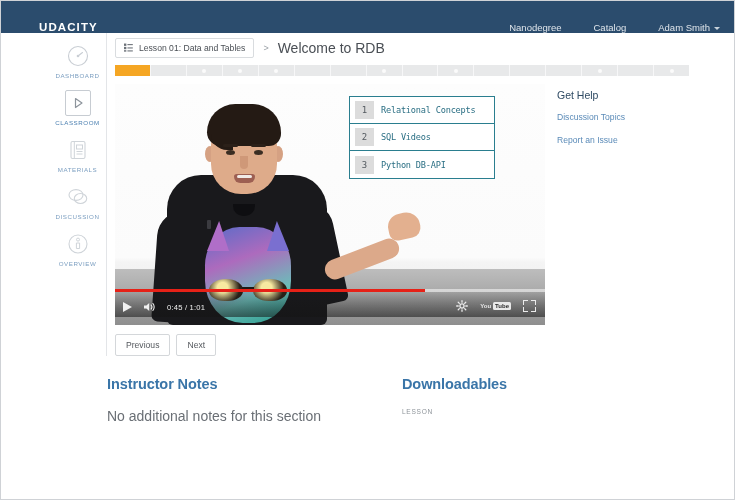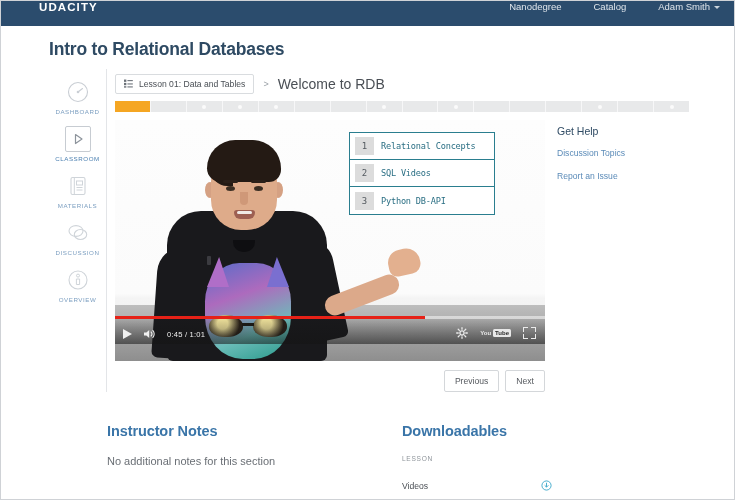--- a/index.html
+++ b/index.html
@@ -12,24 +12,24 @@
   .page {
     position: relative;
     width: 735px; height: 500px;
     background: #ffffff;
     border: 1px solid #cfd2d6;
     overflow: hidden;
   }
 
   
   .topnav {
-    height: 25px;
+    height: 32px;
     background: #2b4c6d;
     display: flex;
-    align-items: flex-start;
+    align-items: flex-end;
     padding: 0 14px 0 38px;
     color: #ffffff;
   }
   .brand {
     font-size: 11.5px;
     font-weight: bold;
     letter-spacing: 1.1px;
     color: #ffffff;
   }
   .topnav-right {
@@ -268,21 +268,21 @@
   .topic-label {
     margin-left: 7px;
     font-family: "DejaVu Sans Mono", monospace;
     font-size: 8.6px;
     color: #2b6f84;
     letter-spacing: -0.2px;
   }
 
   
   .player {
-    position: absolute; left: 0; right: 0; bottom: 17px;
+    position: absolute; left: 0; right: 0; bottom: 8px;
     height: 28px;
     background: linear-gradient(rgba(20,20,20,0.0), rgba(20,20,20,0.55));
   }
   .scrub {
     position: absolute; left: 0; right: 0; top: 0; height: 3px;
     background: rgba(230,230,230,0.75);
     cursor: pointer;
   }
   .scrub-played {
     position: absolute; left: 0; top: 0; height: 3px; width: 72%;
@@ -319,21 +319,21 @@
   }
   .fs { width: 13px; height: 12px; cursor: pointer; position: relative; }
   .fs i { position: absolute; width: 5px; height: 5px; border: 1.6px solid #ececec; }
   .fs i:nth-child(1){ left:0; top:0; border-right:none; border-bottom:none; }
   .fs i:nth-child(2){ right:0; top:0; border-left:none; border-bottom:none; }
   .fs i:nth-child(3){ left:0; bottom:0; border-right:none; border-top:none; }
   .fs i:nth-child(4){ right:0; bottom:0; border-left:none; border-top:none; }
 
   
   .navbtns {
-    display: flex; justify-content: flex-end; gap: 6px;
+    display: flex; gap: 6px;
     width: 430px; margin-top: 9px;
   }
   .nbtn {
     border: 1px solid #d4d7da;
     background: #fff;
     color: #55595e;
     font-size: 8.6px;
     padding: 5px 10px;
     border-radius: 2px;
     cursor: pointer;
@@ -352,23 +352,22 @@
   
   .lower {
     display: flex;
     padding: 20px 0 0 106px;
   }
   .notes-col { width: 295px; }
   .dl-col { width: 150px; }
   .sec-title {
     font-size: 14.5px; font-weight: bold; color: #3a75a8; margin-bottom: 16px;
     letter-spacing: -0.1px;
-    margin-top: 11px;
-  }
-  .notes-body { font-size: 11px; color: #6a6f75; }
+  }
+  .notes-body { font-size: 14px; color: #6a6f75; }
   .dl-group {
     font-size: 6.6px; color: #8e949a; letter-spacing: 0.7px; margin-bottom: 13px;
   }
   .dl-row {
     display: flex; align-items: center; justify-content: space-between;
     height: 21px; margin-bottom: 10px; cursor: pointer;
   }
   .dl-name { font-size: 8.6px; color: #4a4f55; }
   .dl-icon { width: 11px; height: 11px; }
 </style>
@@ -379,23 +378,20 @@
 
   <div class="topnav">
     <div class="brand">UDACITY</div>
     <div class="topnav-right">
       <span>Nanodegree</span>
       <span>Catalog</span>
       <span><span>Adam Smith</span><i class="caret-down"></i></span>
     </div>
   </div>
 
-  <div class="title-wrap">
-    <div class="page-title">Intro to Relational Databases</div>
-  </div>
 
   <div class="body-area">
 
     <div class="rail">
 
       <div class="rail-item">
         <svg class="rail-icon" viewBox="0 0 26 26">
           <circle cx="13" cy="13" r="9.5" fill="none" stroke="#c9ced4" stroke-width="1.1"></circle>
           <path d="M13 13 L17.5 9.5" stroke="#c9ced4" stroke-width="1.1" fill="none" stroke-linecap="round"></path>
           <circle cx="13" cy="13" r="1.3" fill="#c9ced4"></circle>
@@ -587,25 +583,18 @@
 
   <div class="lower">
     <div class="notes-col">
       <div class="sec-title">Instructor Notes</div>
       <div class="notes-body">No additional notes for this section</div>
     </div>
     <div class="dl-col">
       <div class="sec-title">Downloadables</div>
       <div class="dl-group">LESSON</div>
       <div id="dlList">
-          <div class="dl-row">
-            <span class="dl-name">Videos</span>
-            <svg class="dl-icon" viewBox="0 0 12 12">
-              <circle cx="6" cy="6" r="5" fill="none" stroke="#3aa7c9" stroke-width="1"></circle>
-              <path d="M6 3 L6 7.6 M4 5.8 L6 7.8 L8 5.8" fill="none" stroke="#3aa7c9" stroke-width="1"></path>
-            </svg>
-          </div>
           <div class="dl-row"></div>
         </div>
     </div>
   </div>
 
 </div>
 
 </body></html>

